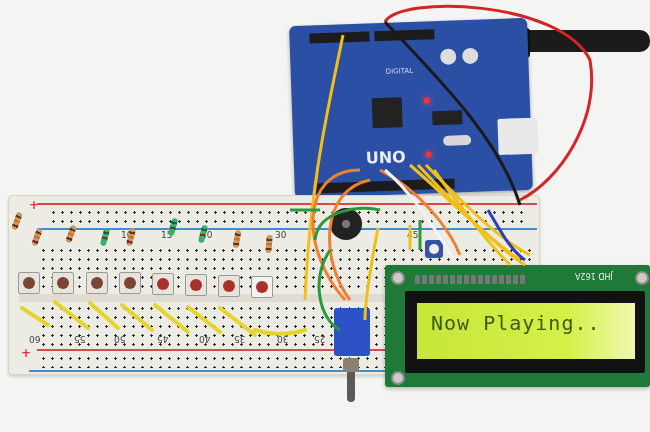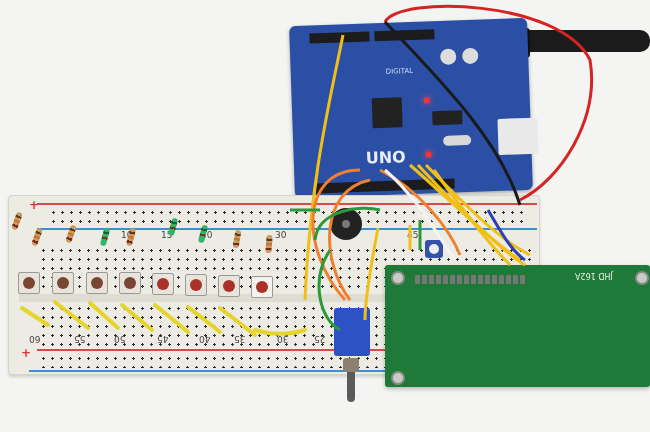--- a/index.html
+++ b/index.html
@@ -132,20 +132,26 @@
 <div class="abs" style="left:343px;top:358px;width:16px;height:14px;background:#8c8070;border-radius:3px;"></div>
 
 <div class="abs lcd-pcb" style="left:385px;top:265px;width:265px;height:122px;">
   <div class="abs mount" style="left:6px;top:6px;"></div>
   <div class="abs mount" style="left:250px;top:6px;"></div>
   <div class="abs mount" style="left:6px;top:106px;"></div>
   <div class="abs" style="left:30px;top:4px;">
     <span class="pin"></span><span class="pin"></span><span class="pin"></span><span class="pin"></span><span class="pin"></span><span class="pin"></span><span class="pin"></span><span class="pin"></span><span class="pin"></span><span class="pin"></span><span class="pin"></span><span class="pin"></span><span class="pin"></span><span class="pin"></span><span class="pin"></span><span class="pin"></span>
   </div>
   <div class="abs label" style="left:190px;top:6px;color:#e6f0e6;font-size:8px;transform:rotate(180deg);">JHD 162A</div>
+  <div class="abs lcd-bezel" style="left:20px;top:26px;width:240px;height:82px;">
+    <div class="abs lcd-screen" style="left:12px;top:12px;width:218px;height:56px;">
+      <div class="abs lcd-text" style="left:14px;top:8px;">Now Playing..</div>
+      <div class="abs lcd-text" style="left:14px;top:30px;"></div>
+    </div>
+  </div>
 </div>
 
 <svg class="wires" width="650" height="432">
   <path d="M385 22 C 400 -5, 560 0, 590 60 C 600 120, 560 180, 520 200" stroke="#d42424" stroke-width="3" fill="none"></path>
   <path d="M385 22 C 440 80, 500 140, 520 205" stroke="#1a1a1a" stroke-width="3" fill="none"></path>
   <path d="M343 35 C 330 100, 310 180, 305 300" stroke="#f0c018" stroke-width="3" fill="none"></path>
   <path d="M360 170 C 300 170, 300 250, 345 300" stroke="#f08030" stroke-width="3" fill="none"></path>
   <path d="M370 180 C 320 190, 320 260, 350 300" stroke="#f08030" stroke-width="3" fill="none"></path>
   <path d="M380 170 C 420 190, 450 230, 460 255" stroke="#f08030" stroke-width="3" fill="none"></path>
   <path d="M385 170 C 420 200, 440 240, 455 260" stroke="#f4f4f4" stroke-width="3" fill="none"></path>

